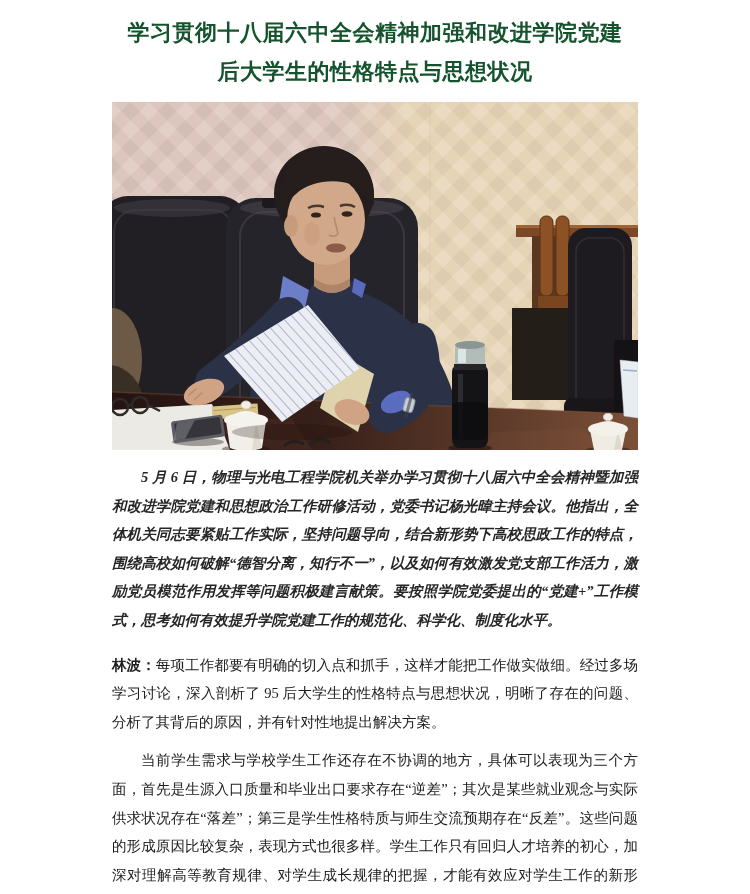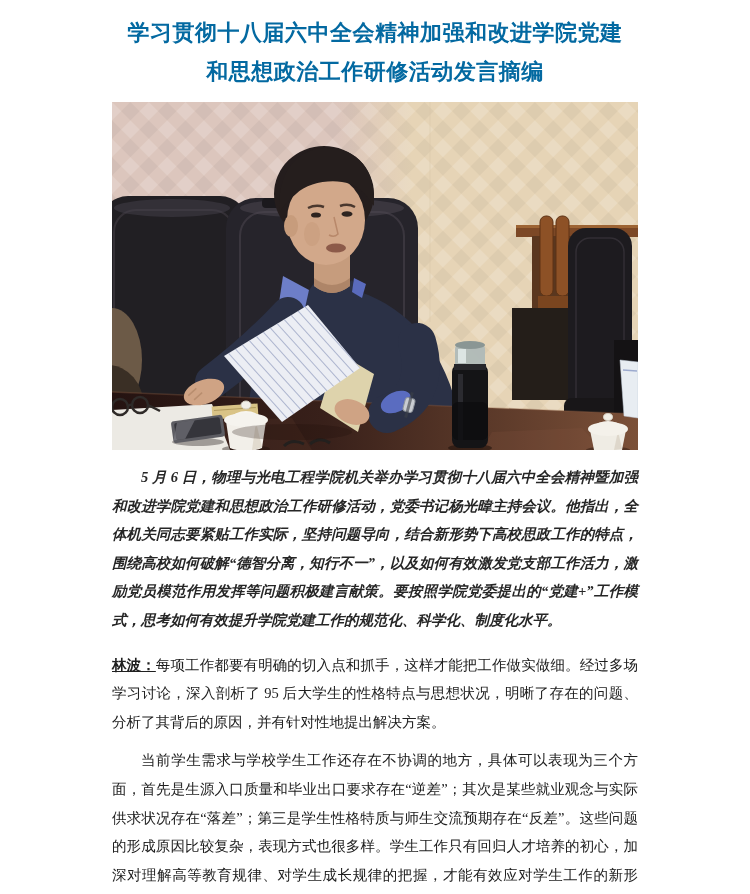--- a/index.html
+++ b/index.html
@@ -3,43 +3,43 @@
 <meta charset="utf-8">
 <style>
   html,body{margin:0;padding:0;background:#ffffff;}
   .page{
     position:relative;width:750px;height:894px;background:#ffffff;overflow:hidden;
     font-family:"Liberation Serif","DejaVu Serif",serif;
   }
   .title{
     margin:0;padding:13px 30px 0;text-align:center;
     font-family:"Liberation Sans","DejaVu Sans",sans-serif;
-    font-size:22px;font-weight:700;color:#0369a1;line-height:39px;letter-spacing:.5px;
+    font-size:22px;font-weight:700;color:#14532d;line-height:39px;letter-spacing:.5px;
   }
   .title-line{display:block;}
   .photo{margin:11px 0 0 112px;width:526px;height:348px;padding:0;}
   .photo svg{display:block;}
   .para{
     margin:13px 112px 0;font-size:14.5px;line-height:28.6px;color:#202020;
     text-align:justify;text-justify:inter-ideograph;
   }
   .para.indent{text-indent:2em;}
   .kaiti{font-style:italic;color:#262626;text-indent:2em;font-weight:bold;}
-  .speaker{font-weight:700;text-decoration:underline;}
+  .speaker{font-weight:700;}
   .para.body2{margin-top:16px;}
   .para.body3{margin-top:10px;}
 </style>
 </head>
 <body>
 
 <div class="page">
 
   <h1 class="title">
     <span class="title-line">学习贯彻十八届六中全会精神加强和改进学院党建</span>
-    <span class="title-line">和思想政治工作研修活动发言摘编</span>
+    <span class="title-line">后大学生的性格特点与思想状况</span>
   </h1>
 
   <figure class="photo" role="img" aria-label="会议现场照片：一位身穿深蓝色毛衣的男士坐在会议桌前手持文件发言，身后是黑色皮椅和浅色墙面，桌上放有保温杯、带盖茶杯、手机和眼镜">
     <svg width="526" height="348" viewBox="0 0 526 348" xmlns="http://www.w3.org/2000/svg">
       <defs>
         <pattern id="diam" width="26" height="26" patternUnits="userSpaceOnUse" patternTransform="rotate(45)">
           <rect width="26" height="26" fill="none"></rect>
           <rect x="0" y="0" width="13" height="13" fill="#ffffff" opacity="0.16"></rect>
           <rect x="13" y="13" width="13" height="13" fill="#000000" opacity="0.04"></rect>
         </pattern>

